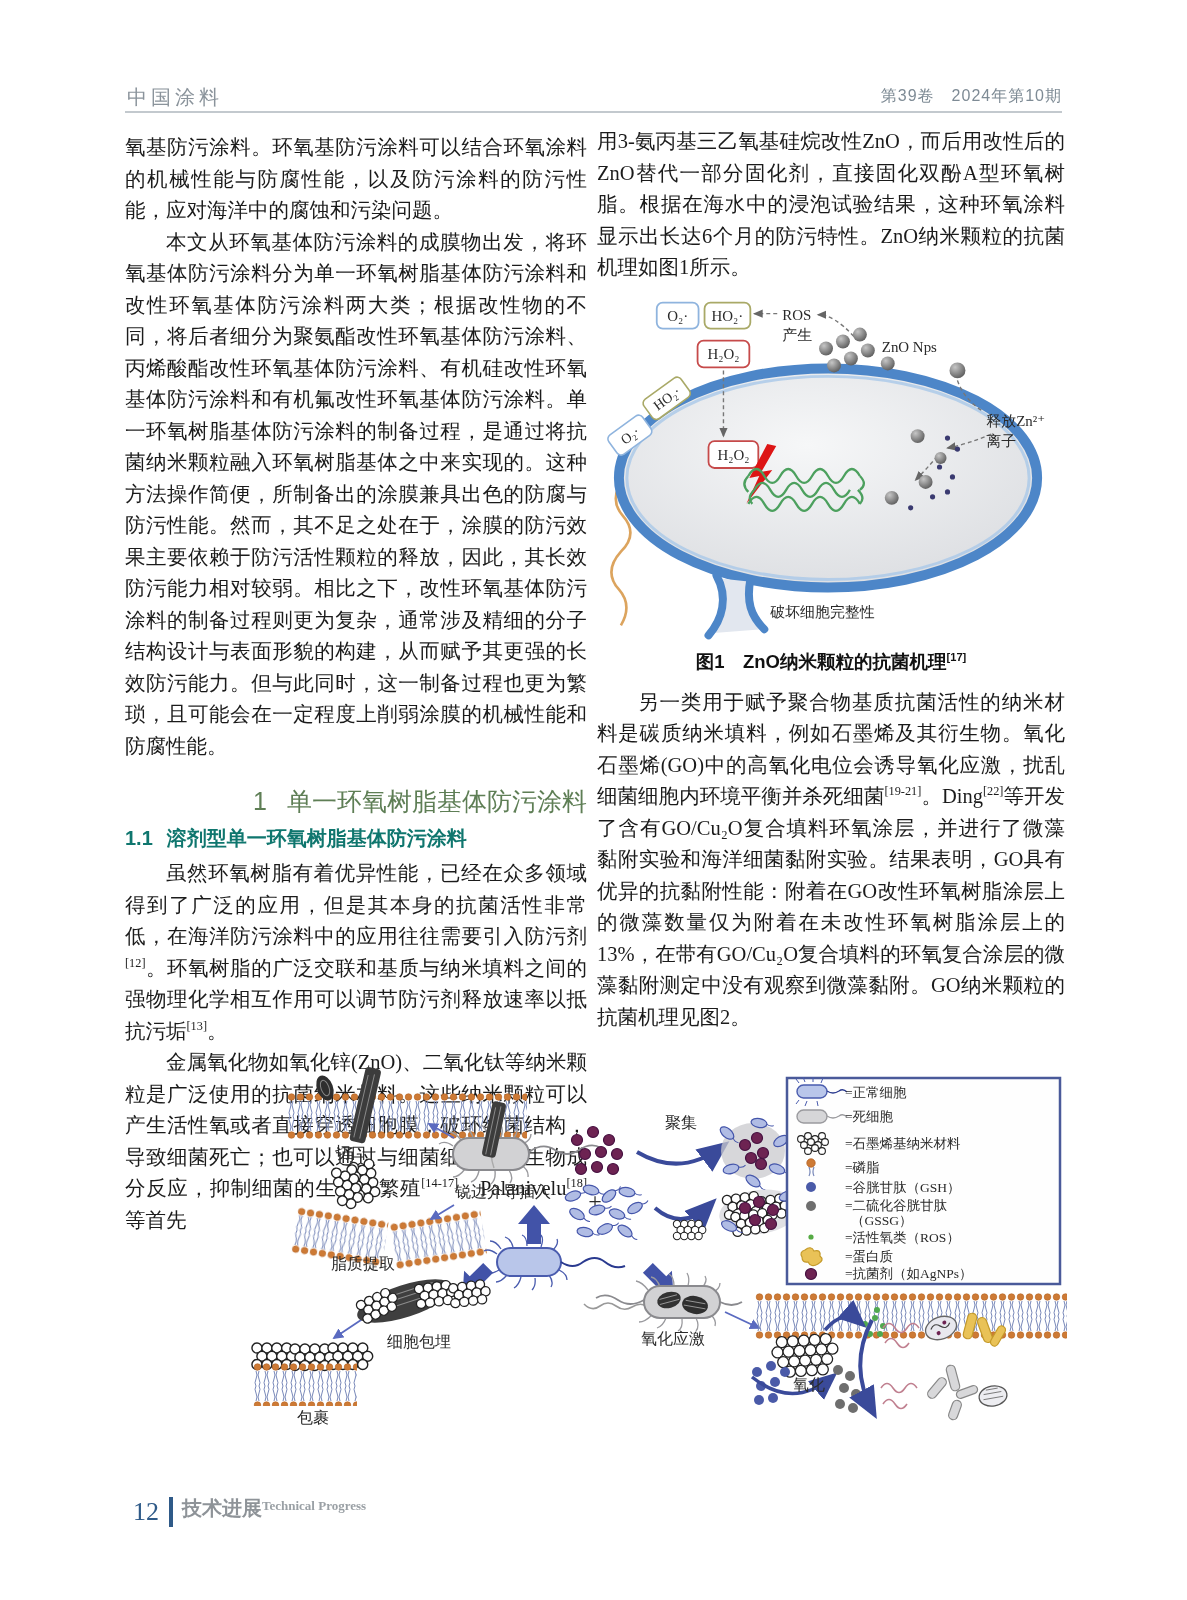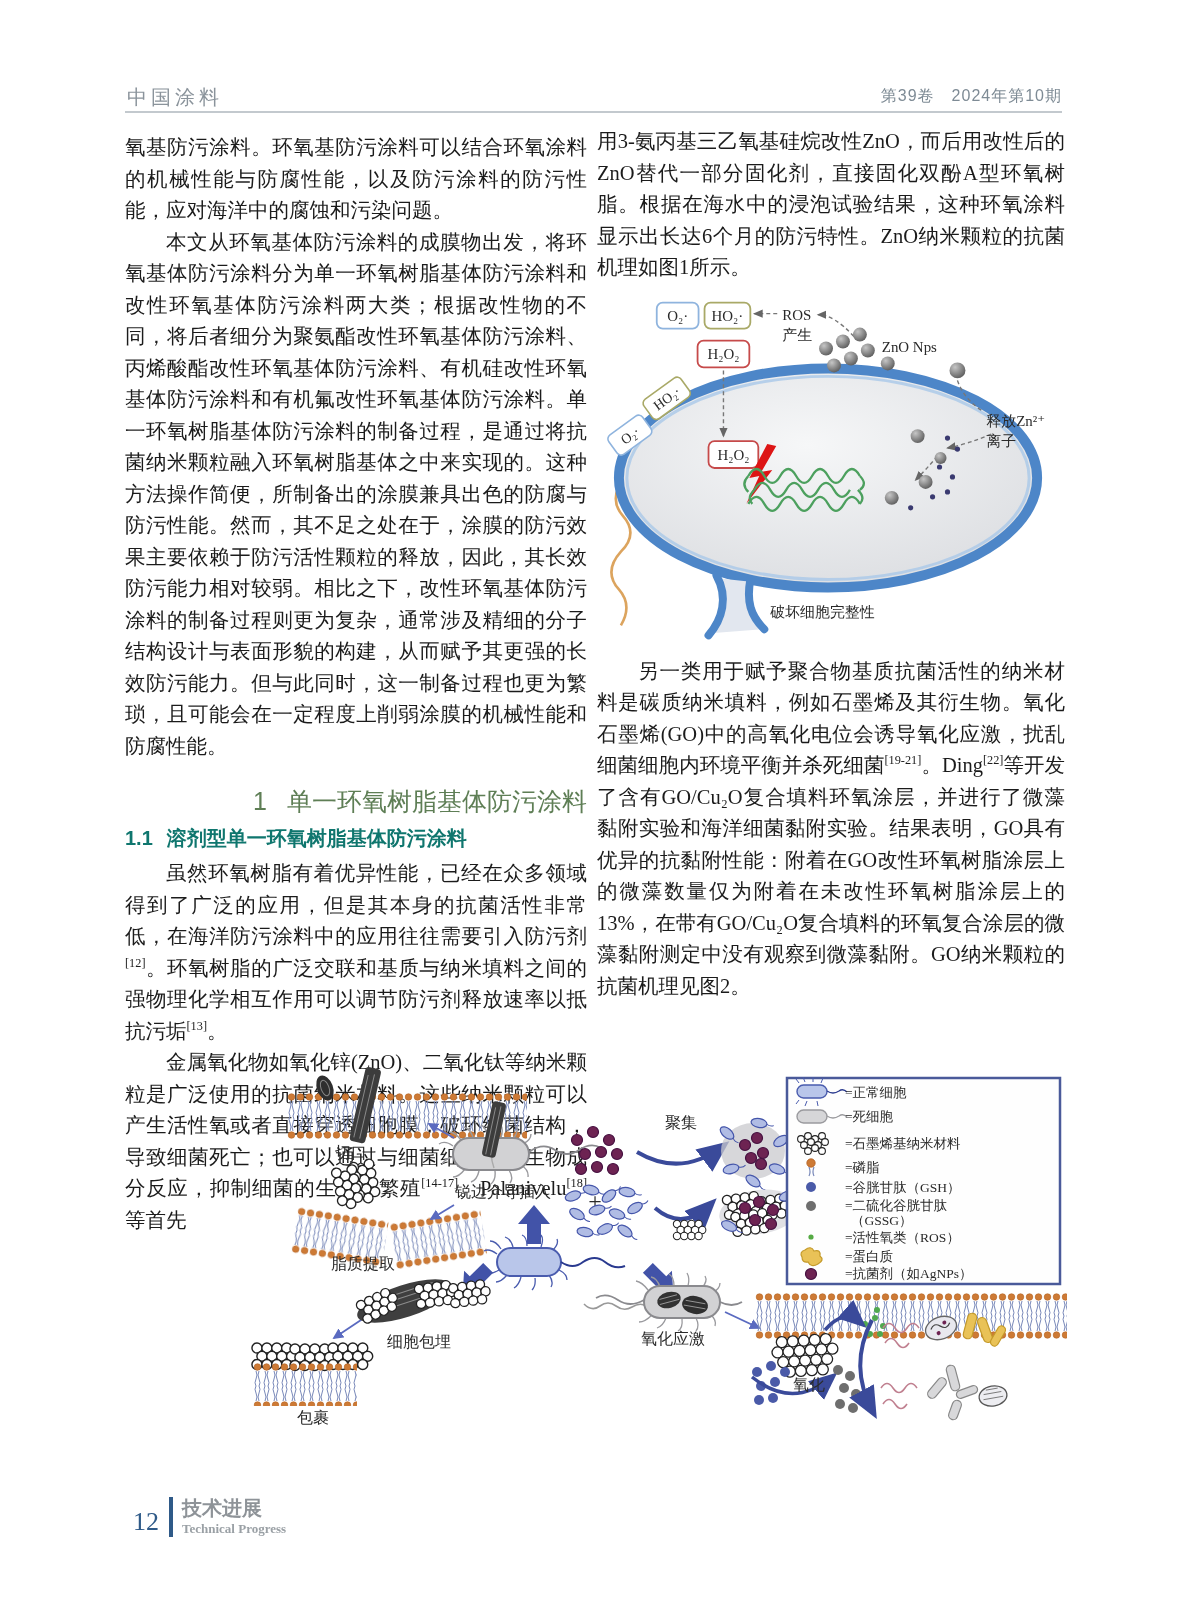--- a/index.html
+++ b/index.html
@@ -25,21 +25,21 @@
   .figcap-zh{text-align:center;font-weight:bold;font-size:18.5px;line-height:27px;margin-top:4px;
              font-family:"Liberation Sans","DejaVu Sans",sans-serif;color:#111;}
   .figcap-en{text-align:center;font-weight:bold;font-size:19px;line-height:30px;
              font-family:"Liberation Serif","DejaVu Serif",serif;color:#111;}
   .fig1-svg{display:block;margin-top:2px;}
   .fig2-wrap{position:absolute;left:125px;top:1066px;width:945px;}
   .fig2-caps{position:absolute;left:125px;top:1428px;width:937px;}
   .footer{position:absolute;left:133px;top:1497px;display:flex;align-items:stretch;}
   .pg-num{font-size:26px;color:#2f5a88;align-self:flex-end;margin-right:10px;line-height:30px;}
   .ft-bar{width:4px;background:#2f5a88;margin-right:9px;}
-  .ft-text{display:flex;flex-direction:column;justify-content:center;}
+  .ft-text{display:flex;flex-direction:row;justify-content:center;}
   .ft-zh{font-family:"Liberation Sans","DejaVu Sans",sans-serif;font-weight:bold;
          font-size:20px;color:#8e9398;line-height:23px;}
   .ft-en{font-size:13px;color:#9aa0a5;line-height:17px;font-weight:bold;}
   svg text{font-family:"Liberation Serif","DejaVu Serif",serif;fill:#2a2a2a;}
 </style>
 </head>
 <body>
 
 <div class="page">
 
@@ -140,20 +140,21 @@
       <polygon points="171,158 153,192 163,190 150,218 176,184 165,186 180,160" fill="#dd1515"></polygon>
       <g stroke="#4ca05e" stroke-width="2.3" fill="none">
         <path d="M152,190 q8,-14 16,0 q8,14 16,0 q8,-14 16,0 q8,14 16,0 q8,-14 16,0 q8,14 16,0 q8,-14 16,0"></path>
         <path d="M158,204 q8,-14 16,0 q8,14 16,0 q8,-14 16,0 q8,14 16,0 q8,-14 16,0 q8,14 16,0"></path>
         <path d="M152,218 q8,-14 16,0 q8,14 16,0 q8,-14 16,0 q8,14 16,0 q8,-14 16,0 q8,14 16,0 q8,-14 16,0"></path>
         <path d="M152,190 q-8,8 0,16 M264,190 q8,8 0,14 M158,204 q-8,8 -2,14 M262,204 q8,8 2,14"></path>
       </g>
       <text x="174" y="332" font-size="15">破坏细胞完整性</text>
     </svg>
 
+    <div class="figcap-zh"><span>图1　ZnO纳米颗粒的抗菌机理</span><sup>[17]</sup></div>
 
     <p class="ind" style="margin-top:12px;">另一类用于赋予聚合物基质抗菌活性的纳米材料是碳质纳米填料，例如石墨烯及其衍生物。氧化石墨烯(GO)中的高氧化电位会诱导氧化应激，扰乱细菌细胞内环境平衡并杀死细菌<sup>[19-21]</sup>。Ding<sup>[22]</sup>等开发了含有GO/Cu₂O复合填料环氧涂层，并进行了微藻黏附实验和海洋细菌黏附实验。结果表明，GO具有优异的抗黏附性能：附着在GO改性环氧树脂涂层上的微藻数量仅为附着在未改性环氧树脂涂层上的13%，在带有GO/Cu₂O复合填料的环氧复合涂层的微藻黏附测定中没有观察到微藻黏附。GO纳米颗粒的抗菌机理见图2。</p>
   </div>
 
   <div class="fig2-wrap">
     <svg width="945" height="362" viewBox="0 0 945 362">
       <defs>
         <pattern id="lip" width="9" height="48" patternUnits="userSpaceOnUse">
           <circle cx="4.5" cy="5" r="3.3" fill="#cd7a35" stroke="#b35f1f" stroke-width="0.6"></circle>
           <path d="M3,9 q2,4 0,8 q-2,4 0,7 M6,9 q-2,4 0,8 q2,4 0,7" stroke="#7787b8" stroke-width="1" fill="none"></path>

